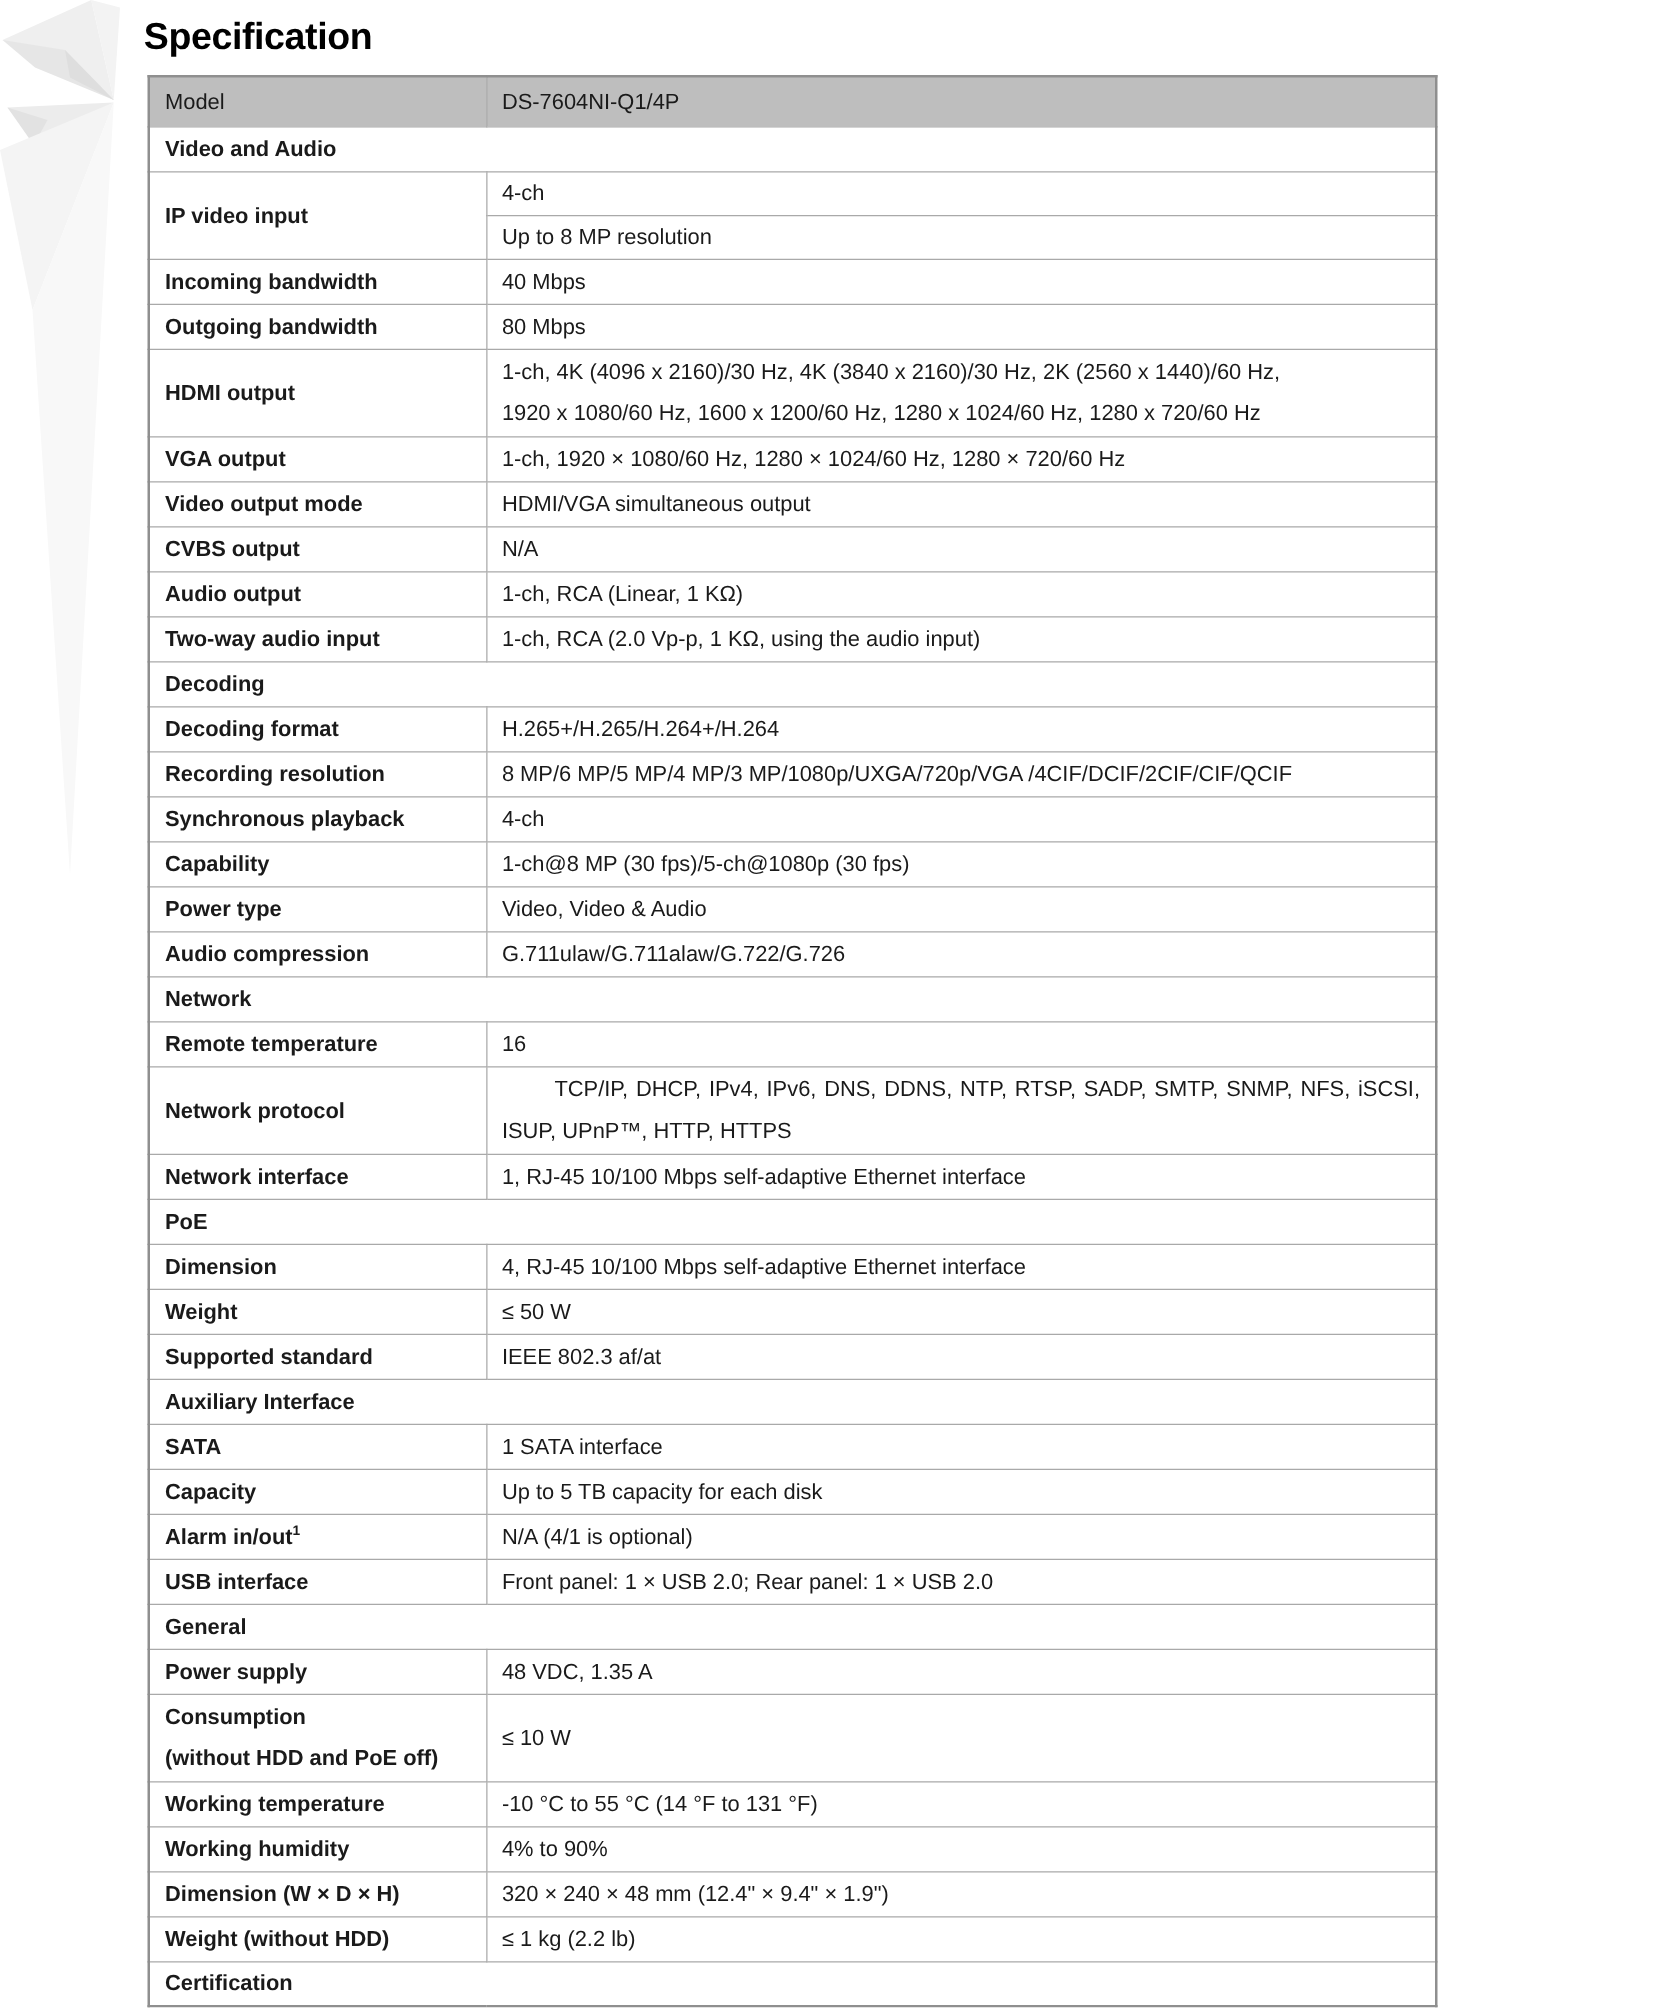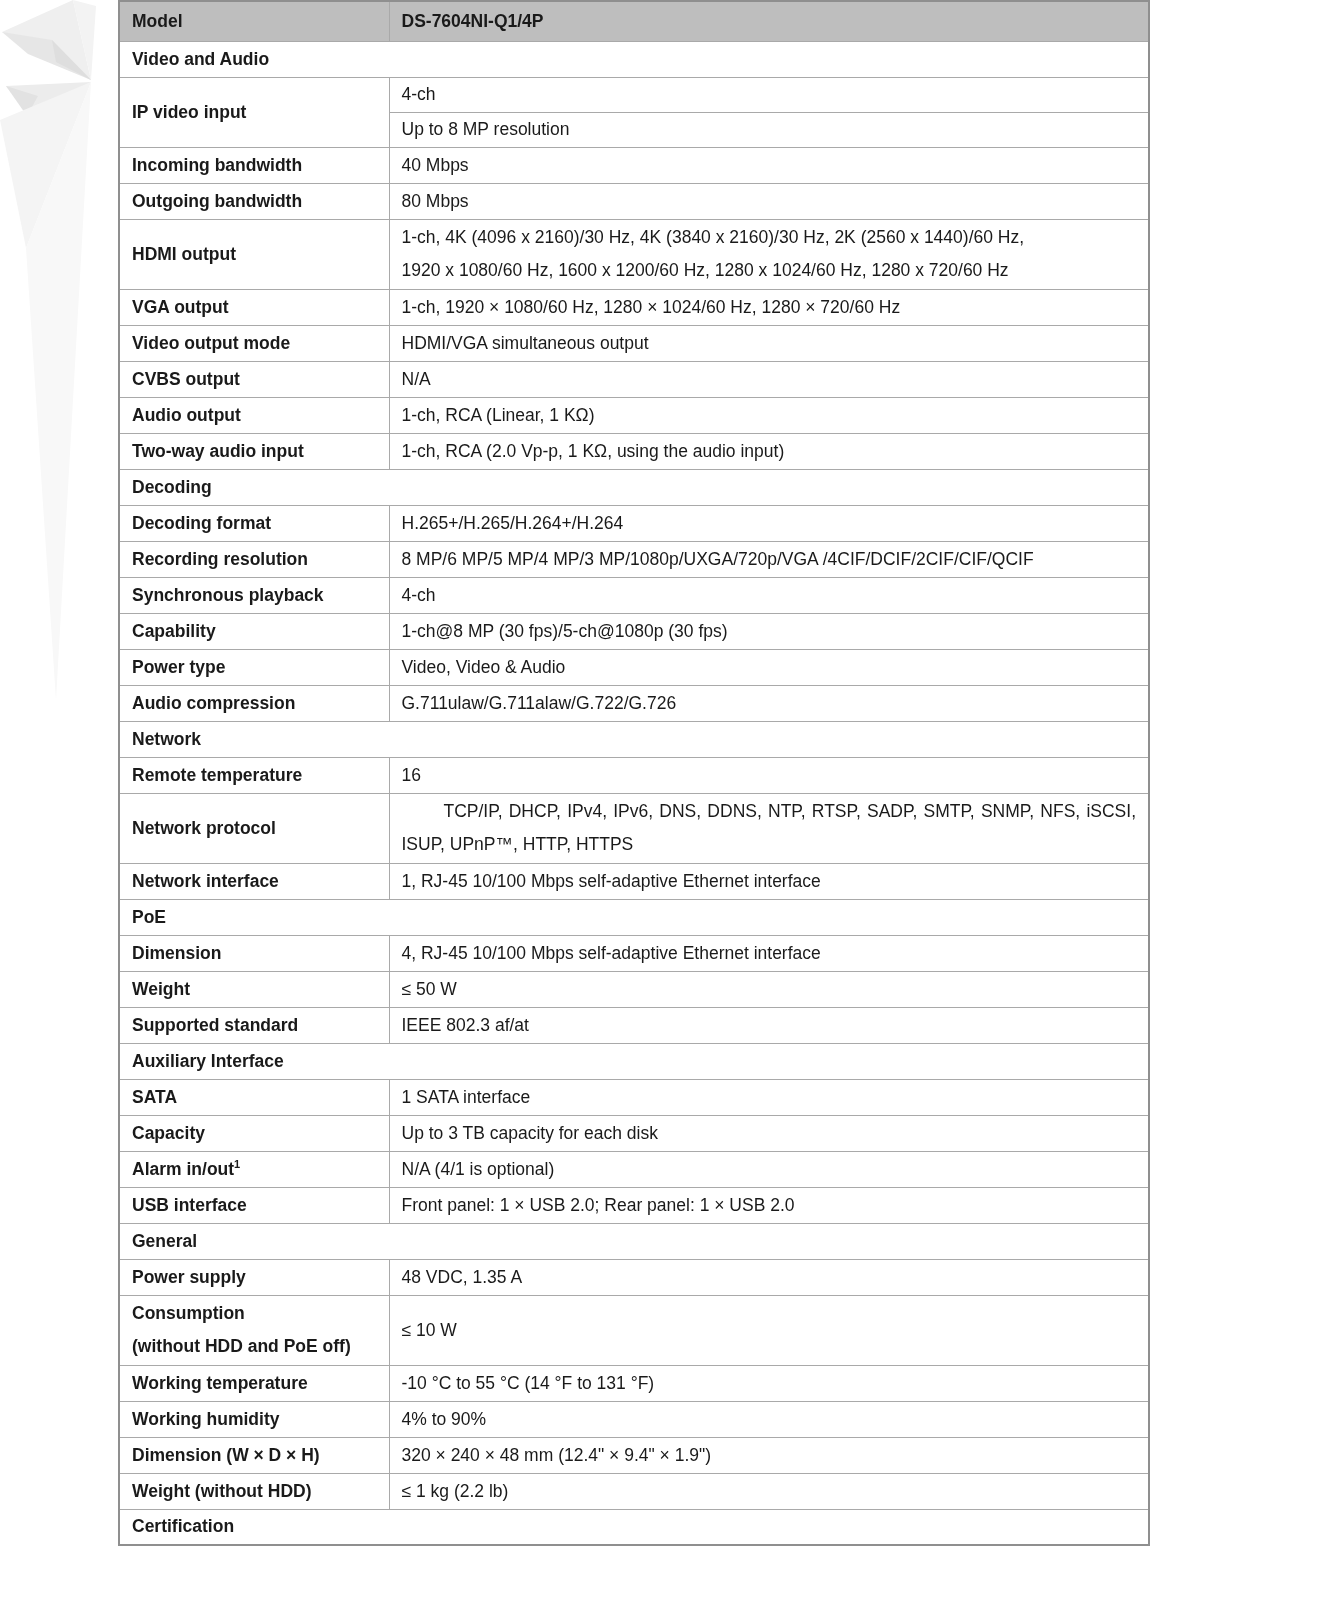--- a/index.html
+++ b/index.html
@@ -32,21 +32,21 @@
     border: 1.5px solid #a9a9a9;
     padding: 0 12px;
     font-size: 17.5px;
     height: 36px;
     vertical-align: middle;
     background: #ffffff;
     color: #1a1a1a;
   }
   tr.model-row td {
     background: #bebebe;
-    font-weight: 700;
+    font-weight: 400;
     height: 40px;
   }
   td.section-cell {
     background: #bebebe;
     font-weight: 700;
   }
   td.label-cell { font-weight: 700; }
   tr.tall td { height: 70px; }
   tr.sub-row td { height: 35px; }
   .vline, .lline { line-height: 33px; }
@@ -61,20 +61,21 @@
   <polygon points="73,0 96,6 91,80" fill="#f3f3f3"></polygon>
   <polygon points="2,32 52,40 91,80 28,54" fill="#e6e6e6"></polygon>
   <polygon points="52,40 91,80 56,62" fill="#dedede"></polygon>
   <polygon points="6,86 91,82 30,116" fill="#ececec"></polygon>
   <polygon points="6,86 38,96 27,116" fill="#e2e2e2"></polygon>
   <polygon points="91,82 0,120 26,248" fill="#f4f4f4"></polygon>
   <polygon points="91,82 26,248 56,700" fill="#f8f8f8"></polygon>
 </svg>
 
 <div class="page">
+  <h1 class="page-title">Specification</h1>
   <table class="spec">
     <colgroup>
       <col style="width:270px">
       <col style="width:760px">
     </colgroup>
     <tbody>
         <tr class="model-row">
           <td class="label-cell">Model</td>
           <td class="value-cell">DS-7604NI-Q1/4P</td>
         </tr>
@@ -185,21 +186,21 @@
         </tr>
         <tr class="section-row">
           <td class="section-cell" colspan="2">Auxiliary Interface</td>
         </tr>
         <tr class="data-row">
           <td class="label-cell"><span>SATA</span></td>
           <td class="value-cell">1 SATA interface</td>
         </tr>
         <tr class="data-row">
           <td class="label-cell"><span>Capacity</span></td>
-          <td class="value-cell">Up to 3 TB capacity for each disk</td>
+          <td class="value-cell">Up to 5 TB capacity for each disk</td>
         </tr>
         <tr class="data-row">
           <td class="label-cell"><span>Alarm in/out</span><sup>1</sup></td>
           <td class="value-cell">N/A (4/1 is optional)</td>
         </tr>
         <tr class="data-row">
           <td class="label-cell"><span>USB interface</span></td>
           <td class="value-cell">Front panel: 1 × USB 2.0; Rear panel: 1 × USB 2.0</td>
         </tr>
         <tr class="section-row">

